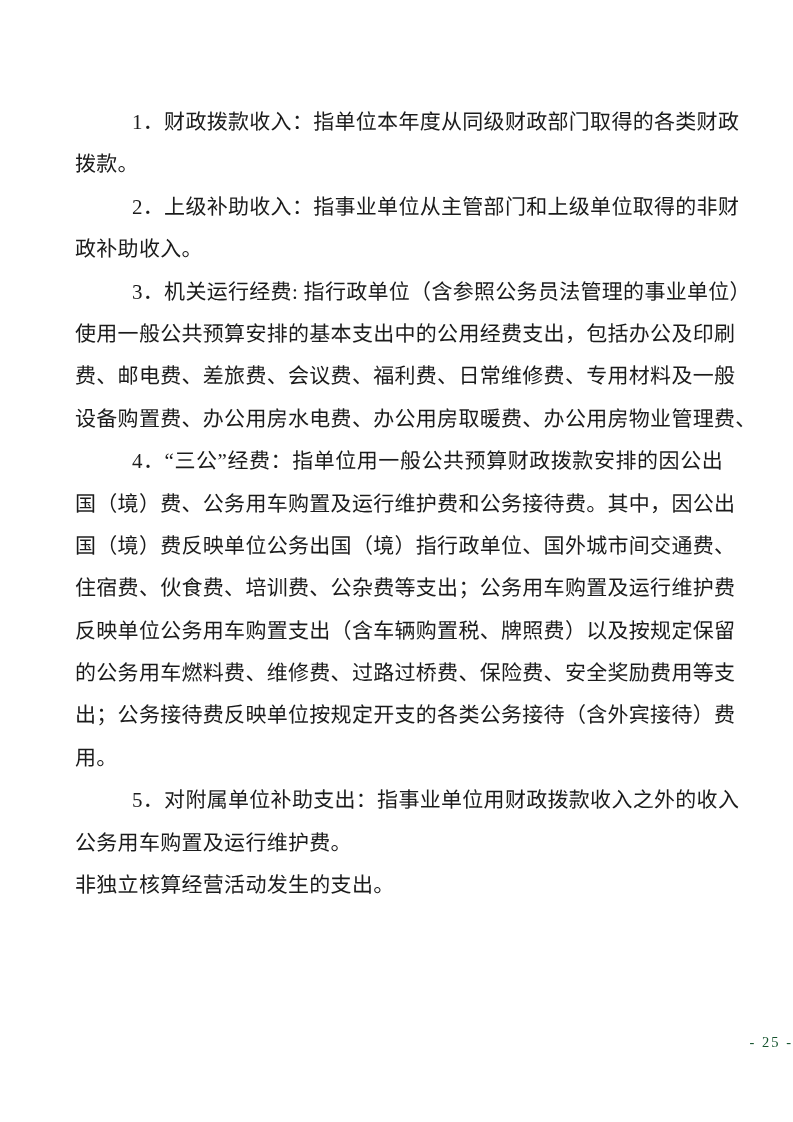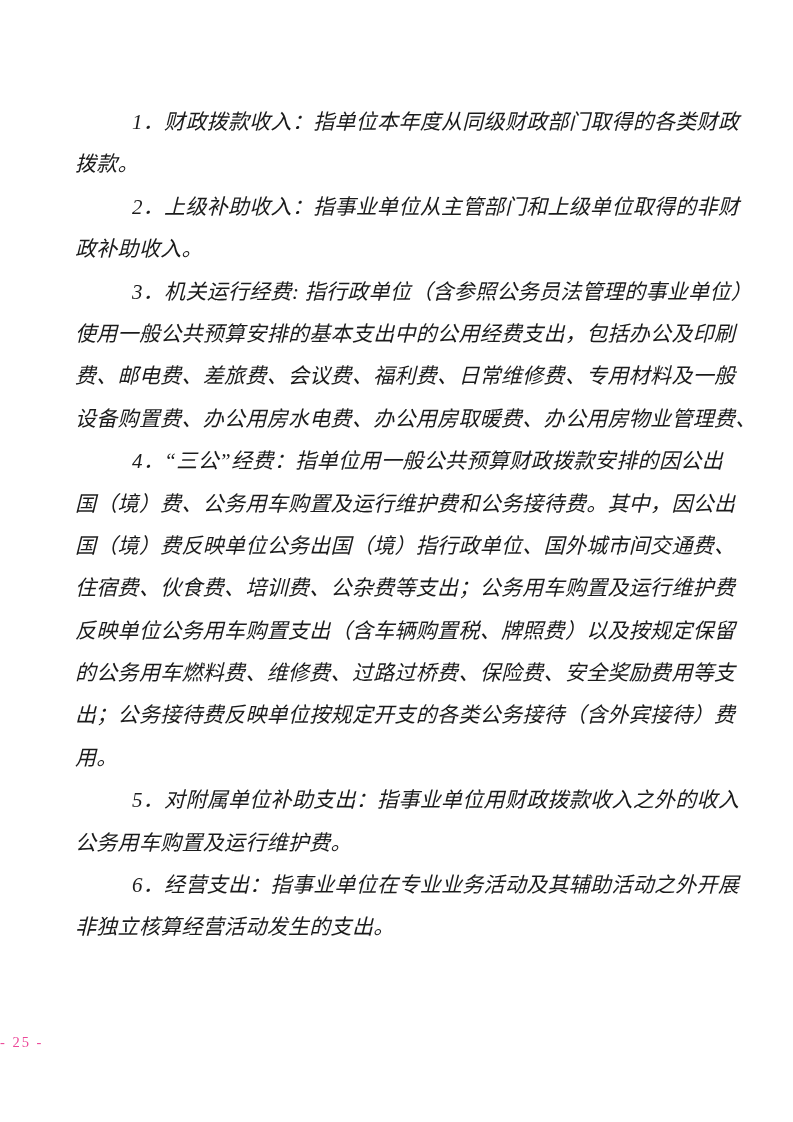--- a/index.html
+++ b/index.html
@@ -14,21 +14,20 @@
     background: #ffffff;
     color: #1b1b1b;
     font-family: "Liberation Serif", "DejaVu Serif", serif;
     overflow: hidden;
   }
   .body-text {
     position: absolute;
     left: 75px;
     top: 101px;
     width: 648px;
-    font-style: italic;
   }
   .line {
     height: 42.4px;
     line-height: 42.4px;
     font-size: 21px;
     letter-spacing: 0.3px;
     white-space: nowrap;
     text-align: justify;
     text-align-last: justify;
     text-justify: inter-character;
@@ -38,24 +37,24 @@
     text-indent: 57px;
   }
   .line.short {
     text-align-last: left;
   }
   .page-footer {
     position: absolute;
     left: 0;
     top: 1034px;
     width: 100%;
-    text-align: left;
+    text-align: right;
     font-size: 14.5px;
     letter-spacing: 2px;
-    color: #ec4899;
+    color: #14532d;
   }
 </style>
 </head>
 <body>
 
 <div class="page">
   <div class="body-text">
       <div class="line first">1．财政拨款收入：指单位本年度从同级财政部门取得的各类财政</div>
       <div class="line short">拨款。</div>
       <div class="line first">2．上级补助收入：指事业单位从主管部门和上级单位取得的非财</div>
@@ -67,19 +66,18 @@
       <div class="line first">4．“三公”经费：指单位用一般公共预算财政拨款安排的因公出</div>
       <div class="line">国（境）费、公务用车购置及运行维护费和公务接待费。其中，因公出</div>
       <div class="line">国（境）费反映单位公务出国（境）指行政单位、国外城市间交通费、</div>
       <div class="line">住宿费、伙食费、培训费、公杂费等支出；公务用车购置及运行维护费</div>
       <div class="line">反映单位公务用车购置支出（含车辆购置税、牌照费）以及按规定保留</div>
       <div class="line">的公务用车燃料费、维修费、过路过桥费、保险费、安全奖励费用等支</div>
       <div class="line">出；公务接待费反映单位按规定开支的各类公务接待（含外宾接待）费</div>
       <div class="line short">用。</div>
       <div class="line first">5．对附属单位补助支出：指事业单位用财政拨款收入之外的收入</div>
       <div class="line short">公务用车购置及运行维护费。</div>
-      <div class="line first">6．经营支出：指事业单位在专业业务活动及其辅助活动之外开展</div>
       <div class="line short">非独立核算经营活动发生的支出。</div>
     </div>
   <div class="page-footer">
     <span>- 25 -</span>
   </div>
 </div>
 
 </body></html>

